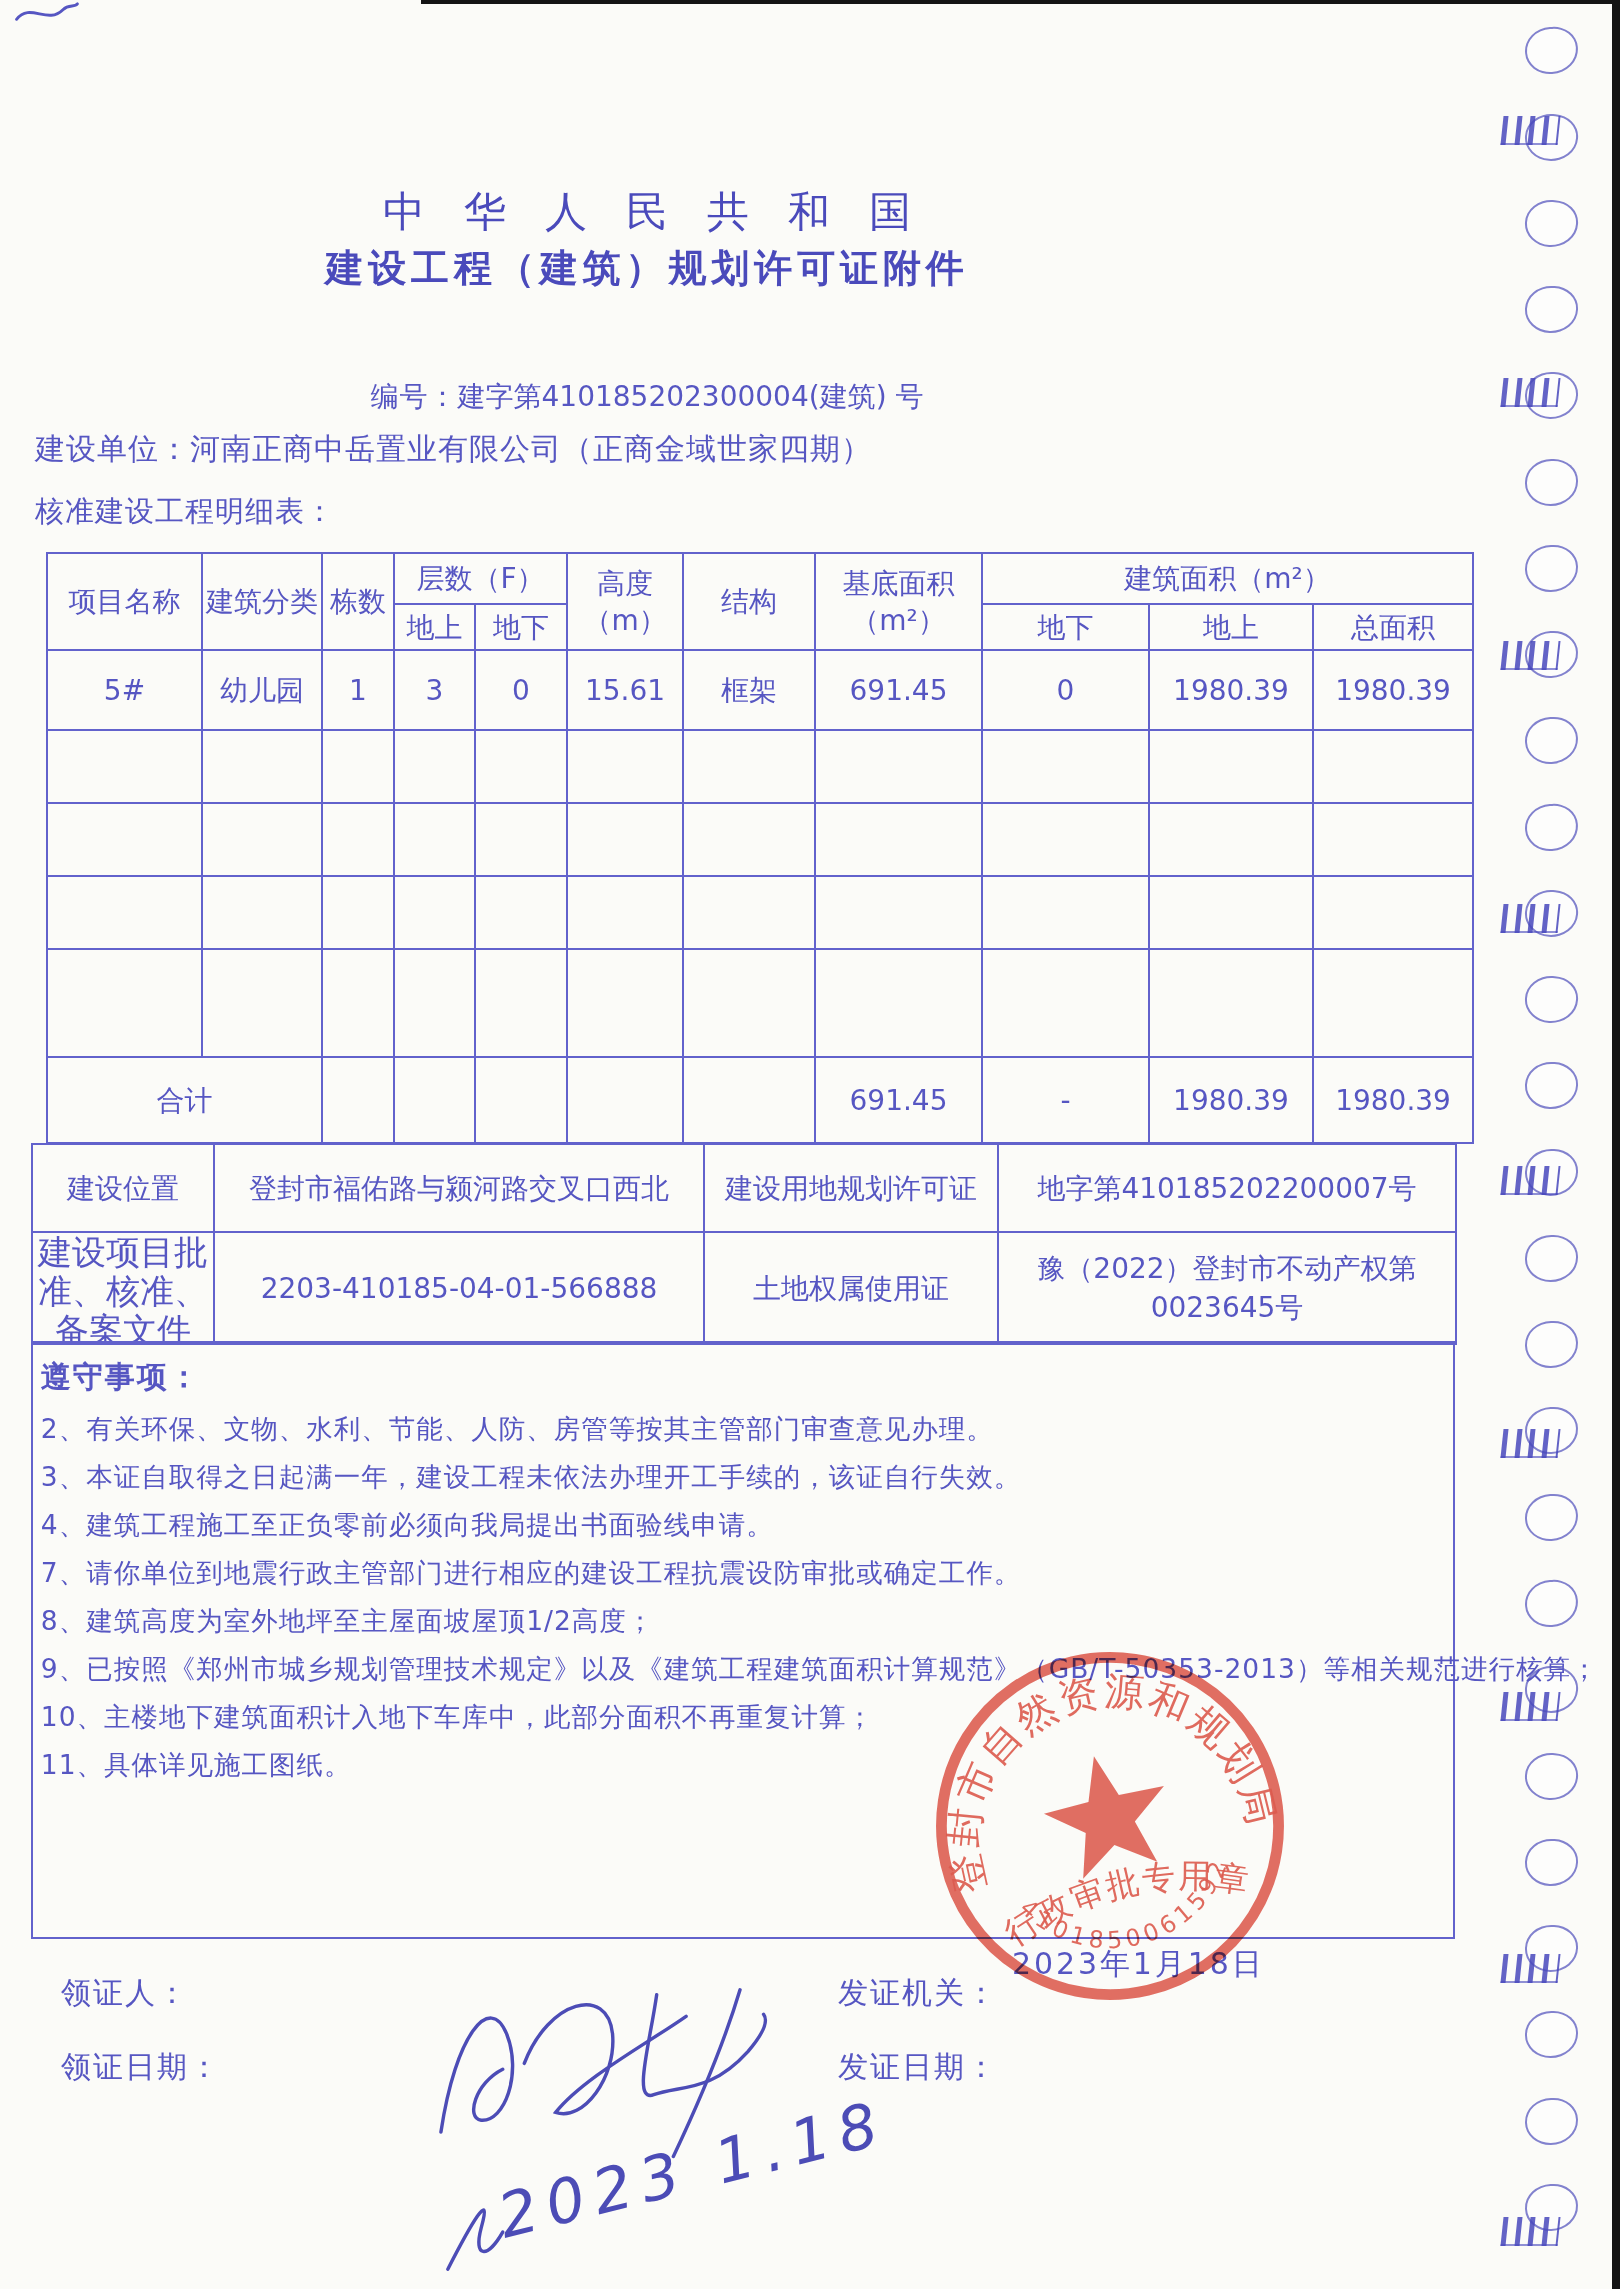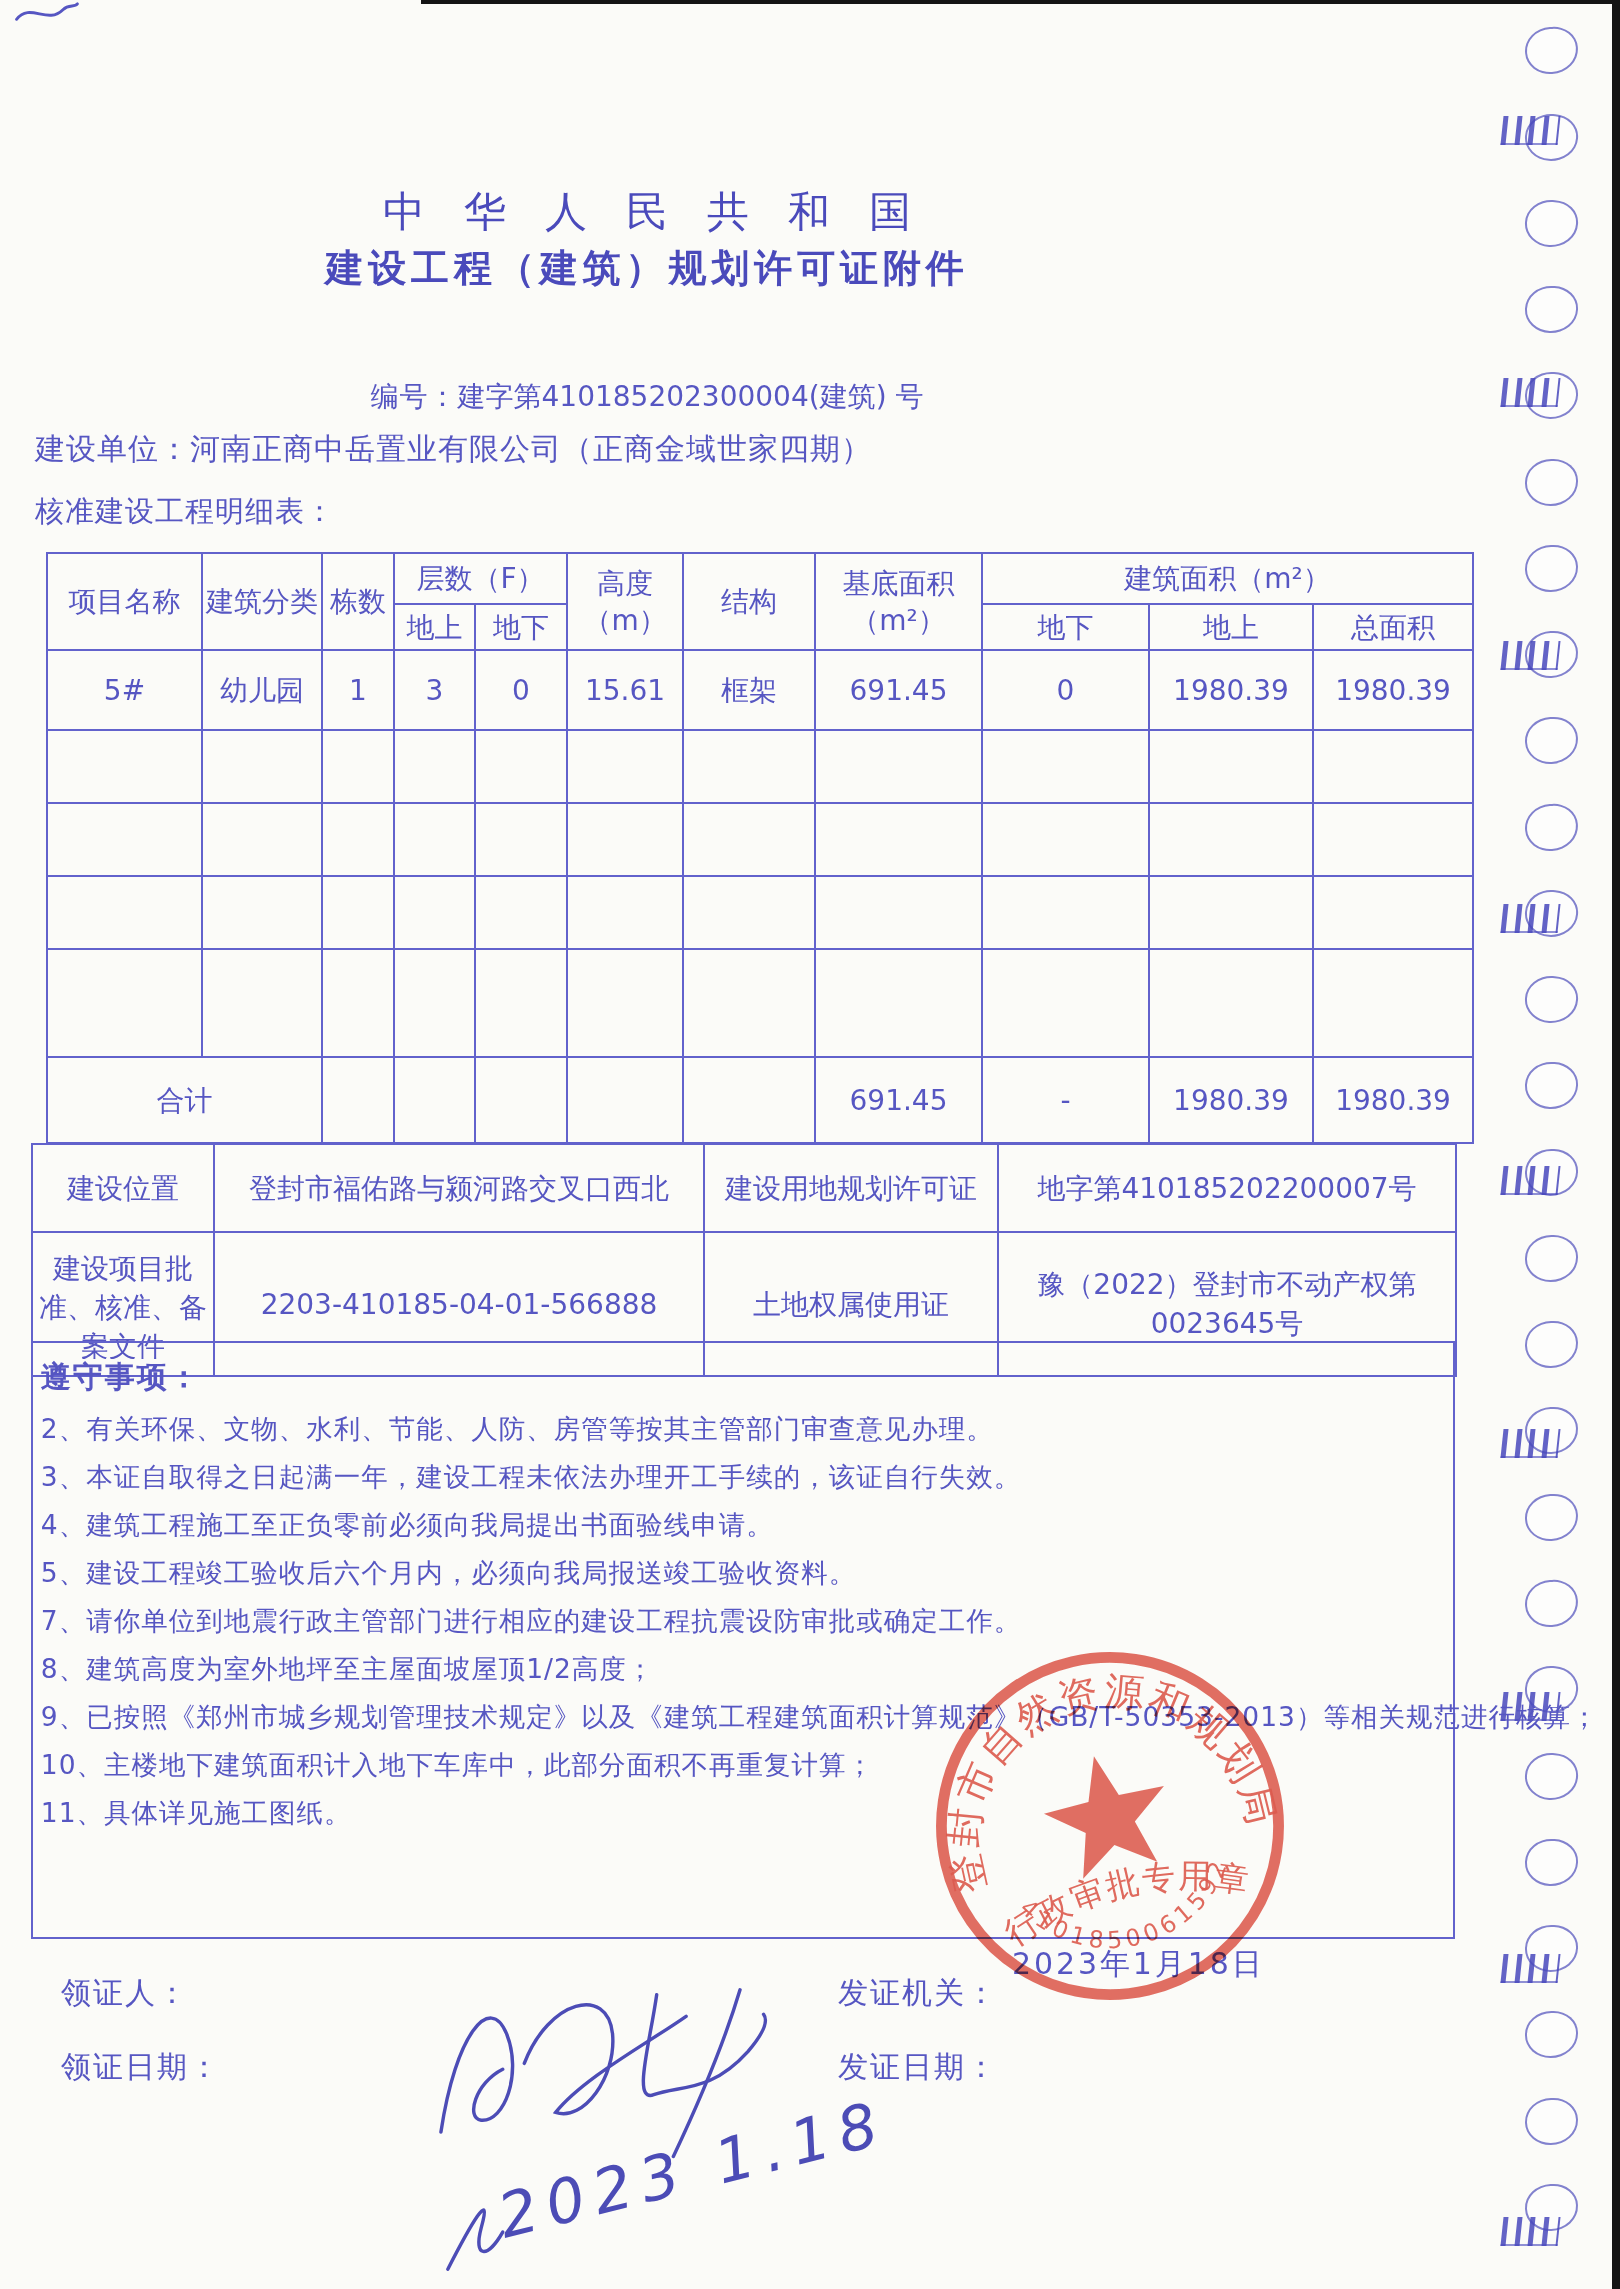--- a/index.html
+++ b/index.html
@@ -73,21 +73,21 @@
   .notes-box{
     position:absolute;left:31px;top:1341px;width:1424px;height:598px;
     border:2.9px solid var(--border);
     padding:13.7px 7.8px 0 7.8px;
   }
   .notes-title{font-size:30px;font-weight:bold;letter-spacing:2px;margin-bottom:17.6px;}
   .note-item{font-size:26.5px;line-height:27.4px;margin-bottom:20.6px;white-space:nowrap;letter-spacing:1px;}
   .num{letter-spacing:0px;}
   .approval-label{
     display:block;width:174px;height:110px;overflow:hidden;
-    margin:16px auto;text-align:left;text-align:center;line-height:39px;font-size:28px;
+    margin:0 auto;text-align:left;text-align:center;line-height:39px;font-size:34px;
   }
   
   .footer-label{position:absolute;font-size:30px;letter-spacing:2px;}
   .holder{left:61px;top:1973px;}
   .issuer{left:838px;top:1973px;}
   .holder-date{left:61px;top:2047px;}
   .issue-date{left:838px;top:2047px;}
   .issue-date-value{left:1012px;top:1944px;letter-spacing:2.9px;}
   
   .stamp{
@@ -296,21 +296,20 @@
       <td style="line-height:39px">豫（2022）登封市不动产权第0023645号</td>
     </tr>
   </tbody>
     </table>
 
   <div class="notes-box">
     <div class="notes-title">遵守事项：</div>
     <div class="note-item">2、有关环保、文物、水利、节能、人防、房管等按其主管部门审查意见办理。</div>
     <div class="note-item">3、本证自取得之日起满一年，建设工程未依法办理开工手续的，该证自行失效。</div>
     <div class="note-item">4、建筑工程施工至正负零前必须向我局提出书面验线申请。</div>
-    <div class="note-item">5、建设工程竣工验收后六个月内，必须向我局报送竣工验收资料。</div>
     <div class="note-item">7、请你单位到地震行政主管部门进行相应的建设工程抗震设防审批或确定工作。</div>
     <div class="note-item">8、建筑高度为室外地坪至主屋面坡屋顶1/2高度；</div>
     <div class="note-item">9、已按照《郑州市城乡规划管理技术规定》以及《建筑工程建筑面积计算规范》（GB/T-50353-2013）等相关规范进行核算；</div>
     <div class="note-item">10、主楼地下建筑面积计入地下车库中，此部分面积不再重复计算；</div>
     <div class="note-item">11、具体详见施工图纸。</div>
   </div>
 
   <div class="footer-label holder">领证人：</div>
   <div class="footer-label issuer">发证机关：</div>
   <div class="footer-label holder-date">领证日期：</div>

